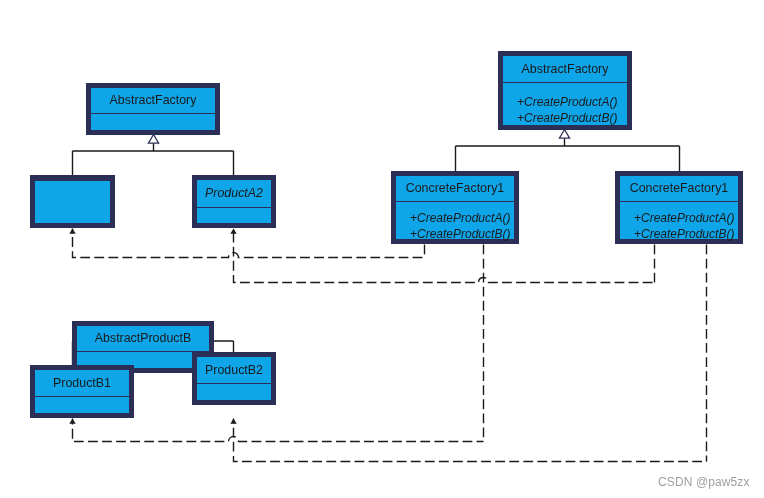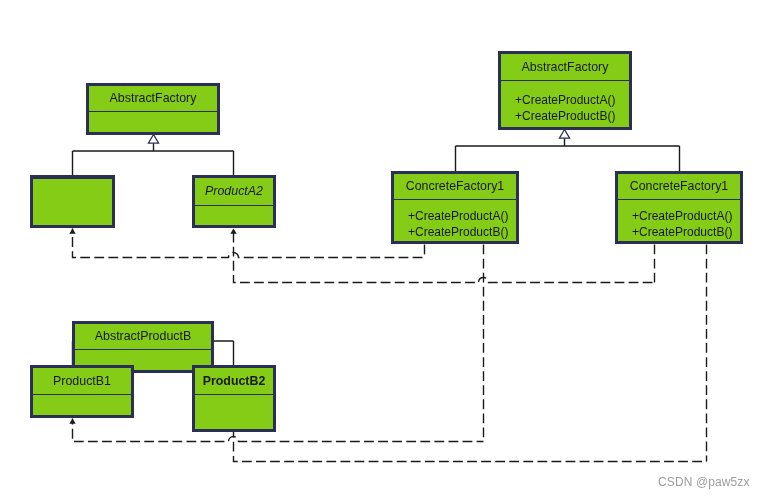--- a/index.html
+++ b/index.html
@@ -1,30 +1,30 @@
 <!DOCTYPE html>
 <html><head>
 <meta charset="utf-8">
 <title>Abstract Factory UML Diagram</title>
 <style>
   html,body{margin:0;padding:0;background:#ffffff;}
   body{width:764px;height:498px;overflow:hidden;
        font-family:"Liberation Sans","DejaVu Sans",sans-serif;}
   #canvas{position:relative;width:764px;height:498px;}
   svg.layer{position:absolute;left:0;top:0;width:764px;height:498px;}
-  .umlbox{position:absolute;box-sizing:border-box;background:#84cc16;
-          border:3px solid #0f766e;}
+  .umlbox{position:absolute;box-sizing:border-box;background:#0ea5e9;
+          border:5px solid #0f766e;}
   .uml-title{box-sizing:border-box;width:100%;text-align:center;
              color:#1a1a1a;font-size:12.4px;line-height:1;
              display:flex;align-items:center;justify-content:center;}
   .uml-divider{height:1px;background:#2b2e55;width:100%;}
   .uml-body{box-sizing:border-box;width:100%;display:flex;
             flex-direction:column;justify-content:center;padding-top:5.4px;}
   .uml-op{font-size:12px;color:#1a1a1a;white-space:pre;line-height:15.9px;
-          padding-left:14px;}
+          padding-left:14px;font-style:italic;}
   .watermark{position:absolute;right:14.5px;top:476.3px;color:#9e9e9e;
              font-size:12px;letter-spacing:0.1px;white-space:nowrap;
              line-height:1;font-family:"Liberation Sans",sans-serif;}
 </style>
 </head>
 <body>
 
 <div id="canvas">
   <svg class="layer" id="lines" viewBox="0 0 764 498">
       <path d="M 153.5 143.2 L 153.5 151" stroke="#1a1a1a" stroke-width="1.4" fill="none"></path>
@@ -73,21 +73,21 @@
       <div class="umlbox" style="left: 72px; top: 273px; width: 142px; height: 52px; border-color: rgb(43, 46, 85); margin-top: 48px;">
         <div class="uml-title" style="height: 25px;">AbstractProductB</div>
         <div class="uml-divider" style="background: rgb(43, 46, 85);"></div>
         <div class="uml-body" style="height: 24px;"></div>
       </div>
       <div class="umlbox" style="left: 30px; top: 365px; width: 104px; height: 53px; border-color: rgb(43, 46, 85);">
         <div class="uml-title" style="height: 26px;">ProductB1</div>
         <div class="uml-divider" style="background: rgb(43, 46, 85);"></div>
         <div class="uml-body" style="height: 24px;"></div>
       </div>
-      <div class="umlbox" style="left: 192px; top: 365px; width: 84px; height: 67px; border-color: rgb(43, 46, 85); font-weight: bold;">
+      <div class="umlbox" style="left: 192px; top: 352px; width: 84px; height: 53px; border-color: rgb(43, 46, 85);">
         <div class="uml-title" style="height: 26px;">ProductB2</div>
         <div class="uml-divider" style="background: rgb(43, 46, 85);"></div>
         <div class="uml-body" style="height: 24px;"></div>
       </div>
       <div class="umlbox" style="left: 498px; top: 51px; width: 134px; height: 79px; border-color: rgb(43, 46, 85);">
         <div class="uml-title" style="height: 26px;">AbstractFactory</div>
         <div class="uml-divider" style="background: rgb(43, 46, 85);"></div>
         <div class="uml-body" style="height: 50px;">
           <div class="uml-op">+CreateProductA()</div>
           <div class="uml-op">+CreateProductB()</div>

